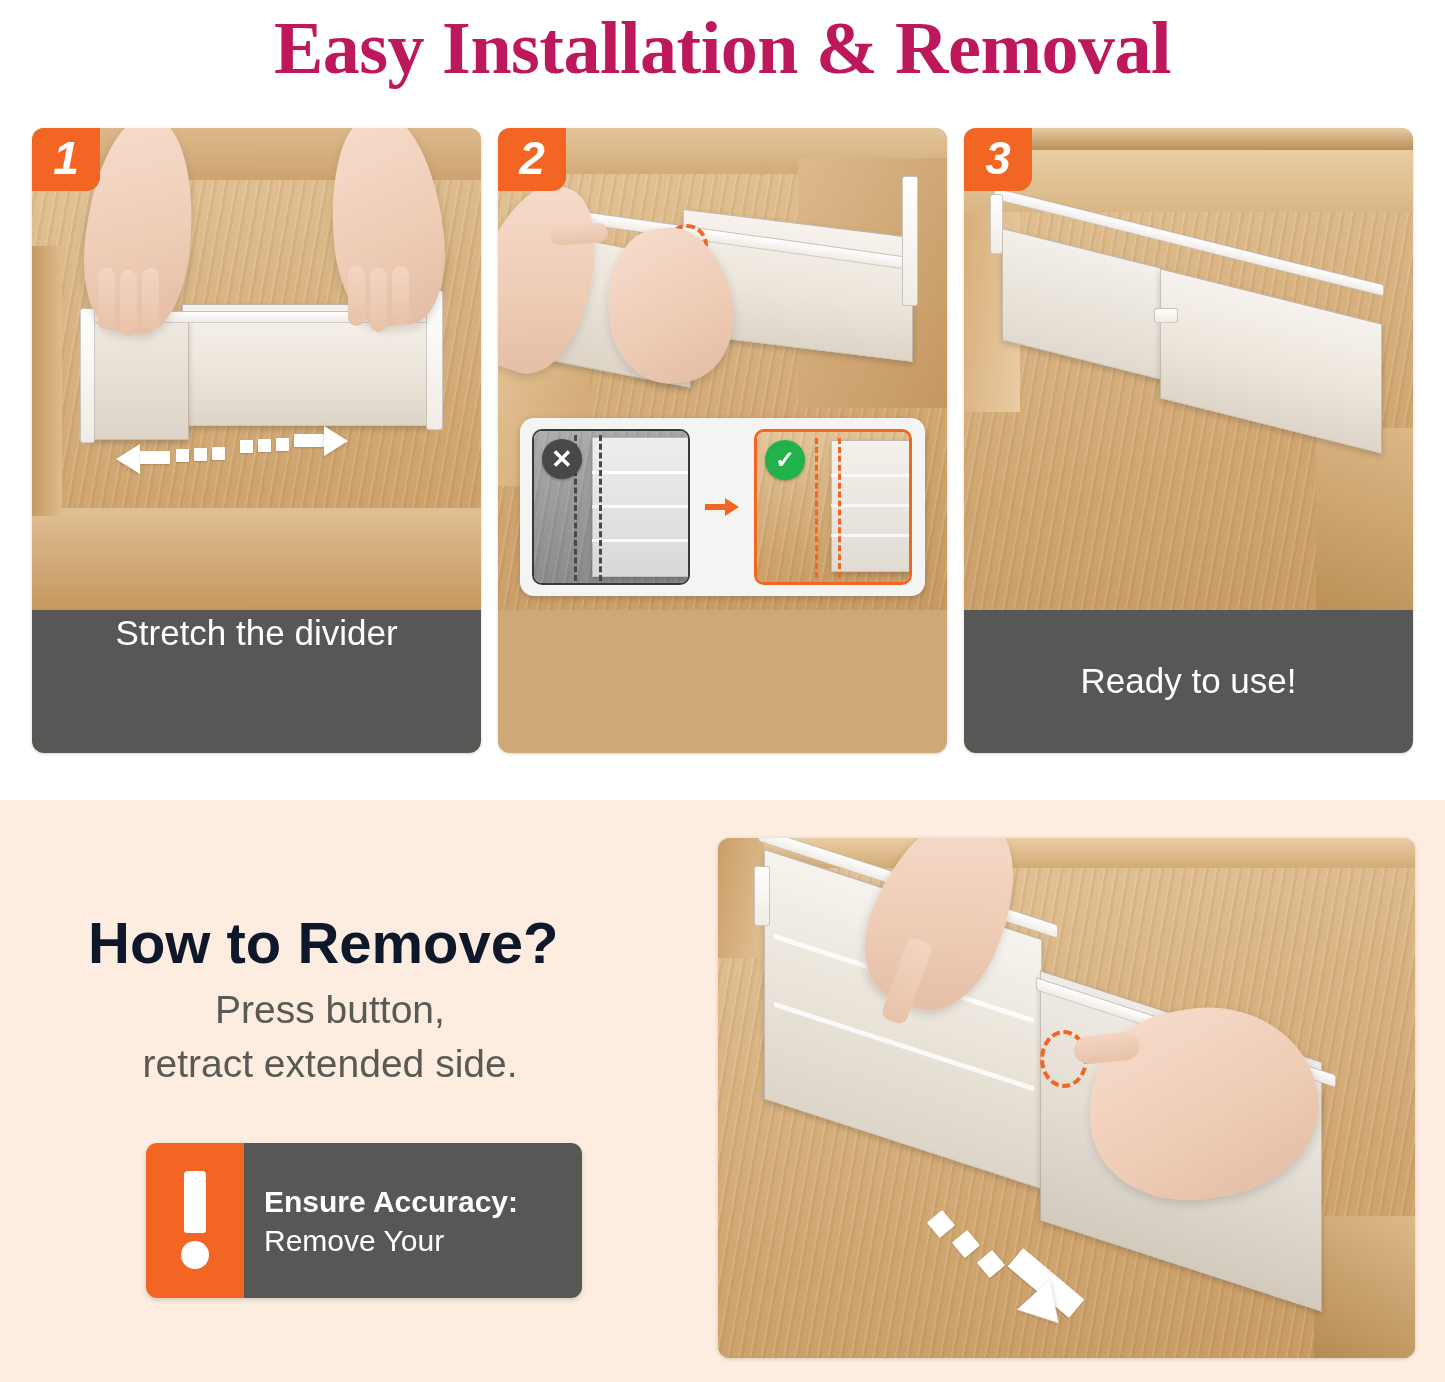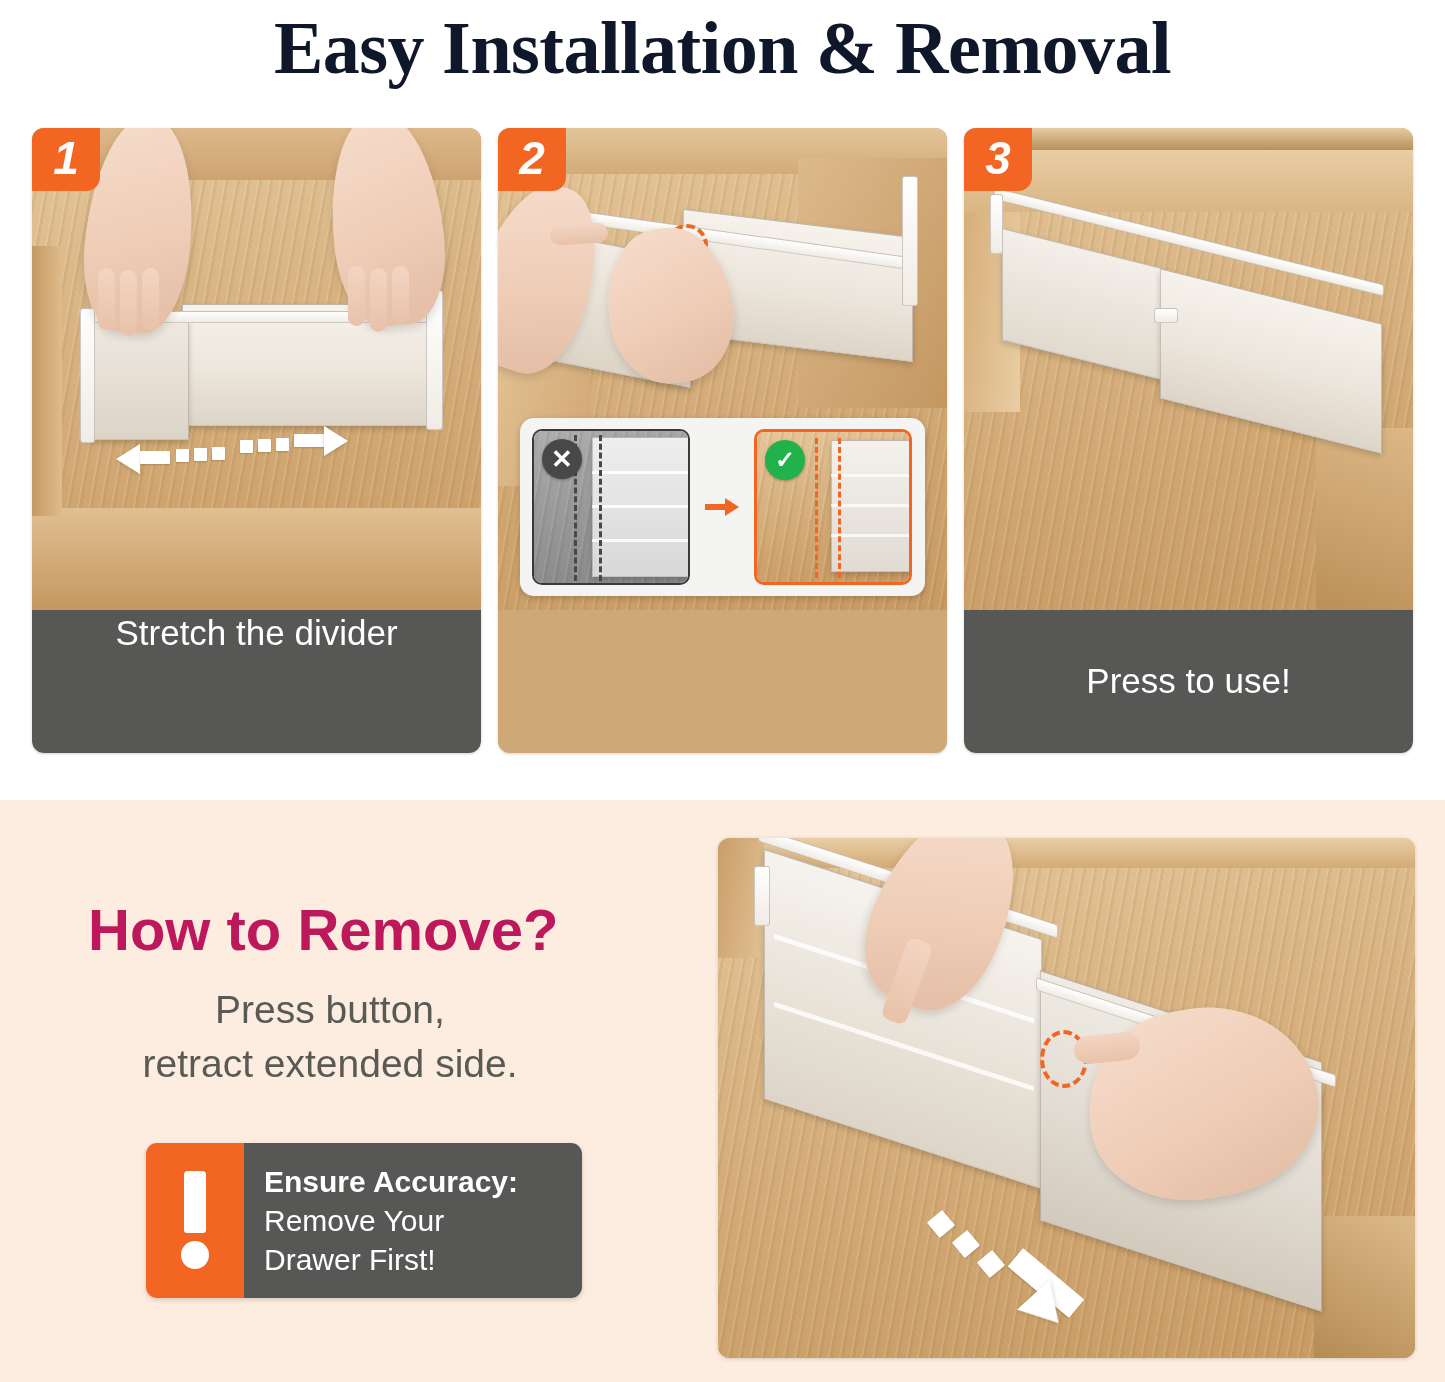--- a/index.html
+++ b/index.html
@@ -13,21 +13,21 @@
 
   
   #page-title {
     position:absolute;
     top:0; left:0; width:1445px; height:96px;
     display:flex; align-items:center; justify-content:center;
     font-family:"Liberation Serif", serif;
     font-weight:bold;
     font-size:74px;
     letter-spacing:-0.5px;
-    color:#0f172a;
+    color:#be185d;
     white-space:nowrap;
   }
 
   
   #steps-row {
     position:absolute;
     top:128px; left:32px;
     width:1383px; height:625px;
     display:flex; gap:17px;
   }
@@ -189,23 +189,23 @@
     top:800px; left:0;
     width:1445px; height:582px;
     background:#FDEDE0;
   }
   #remove-left {
     position:absolute; top:0; left:0;
     width:700px; height:582px;
   }
   #remove-heading {
     position:absolute;
-    top:96px; left:88px;
+    top:109px; left:88px;
     font-size:58px; font-weight:bold;
-    color:#be185d;
+    color:#0f172a;
     white-space:nowrap;
   }
   #remove-sub {
     position:absolute;
     top:183px; left:0; width:660px;
     text-align:center;
     font-size:39px; line-height:1.38;
     color:#5A5A55;
   }
 
@@ -367,21 +367,21 @@
       <div class="drawer-wall" style="left:352px;top:300px;width:97px;height:182px;background:linear-gradient(200deg,#dcb886,#bb9058);"></div>
 
       <div class="divider-panel" style="left:38px;top:120px;width:160px;height:112px;transform:skewY(14deg);background:linear-gradient(180deg,#f3efe9,#e1dace);"></div>
       <div class="divider-panel" style="left:196px;top:168px;width:222px;height:130px;transform:skewY(14deg);"></div>
       <div class="divider-rail" style="left:30px;top:108px;width:390px;height:12px;transform:skewY(14deg);"></div>
       <div class="divider-rail" style="left:26px;top:66px;width:13px;height:60px;"></div>
       <div class="divider-rail" style="left:190px;top:180px;width:24px;height:15px;"></div>
     </div>
     <div class="step-badge">3</div>
     <div class="step-caption single">
-      <span class="cap-line">Press to use!</span>
+      <span class="cap-line">Ready to use!</span>
     </div>
   </div>
 
 </div>
 
 <div id="remove-section">
   <div id="remove-left">
     <div id="remove-heading">How to Remove?</div>
     <div id="remove-sub">
       <div>Press button,</div>
@@ -393,21 +393,20 @@
 <div id="accuracy-badge">
   <div id="accuracy-icon-panel">
     <div class="excl">
       <div class="excl-bar"></div>
       <div class="excl-dot"></div>
     </div>
   </div>
   <div id="accuracy-text-panel">
     <div id="accuracy-title">Ensure Accuracy:</div>
     <div>Remove Your</div>
-    <div>Drawer First!</div>
   </div>
 </div>
 
 <div id="remove-photo">
   <div class="wood"></div>
   <div class="drawer-wall" style="left:0;top:0;width:697px;height:30px;background:linear-gradient(180deg,#e9cda4,#d3ab75);"></div>
   <div class="drawer-wall" style="left:0;top:0;width:46px;height:120px;background:linear-gradient(100deg,#c99e68,#e2c194);"></div>
   <div class="drawer-wall" style="left:596px;top:378px;width:101px;height:142px;background:linear-gradient(210deg,#dcba88,#b58b54);"></div>
 
   <div class="divider-panel" style="left:46px;top:56px;width:278px;height:250px;transform:skewY(18deg);background:linear-gradient(180deg,#f6f3ee 0%,#eae4da 50%,#ddd5c8 100%);"></div>

